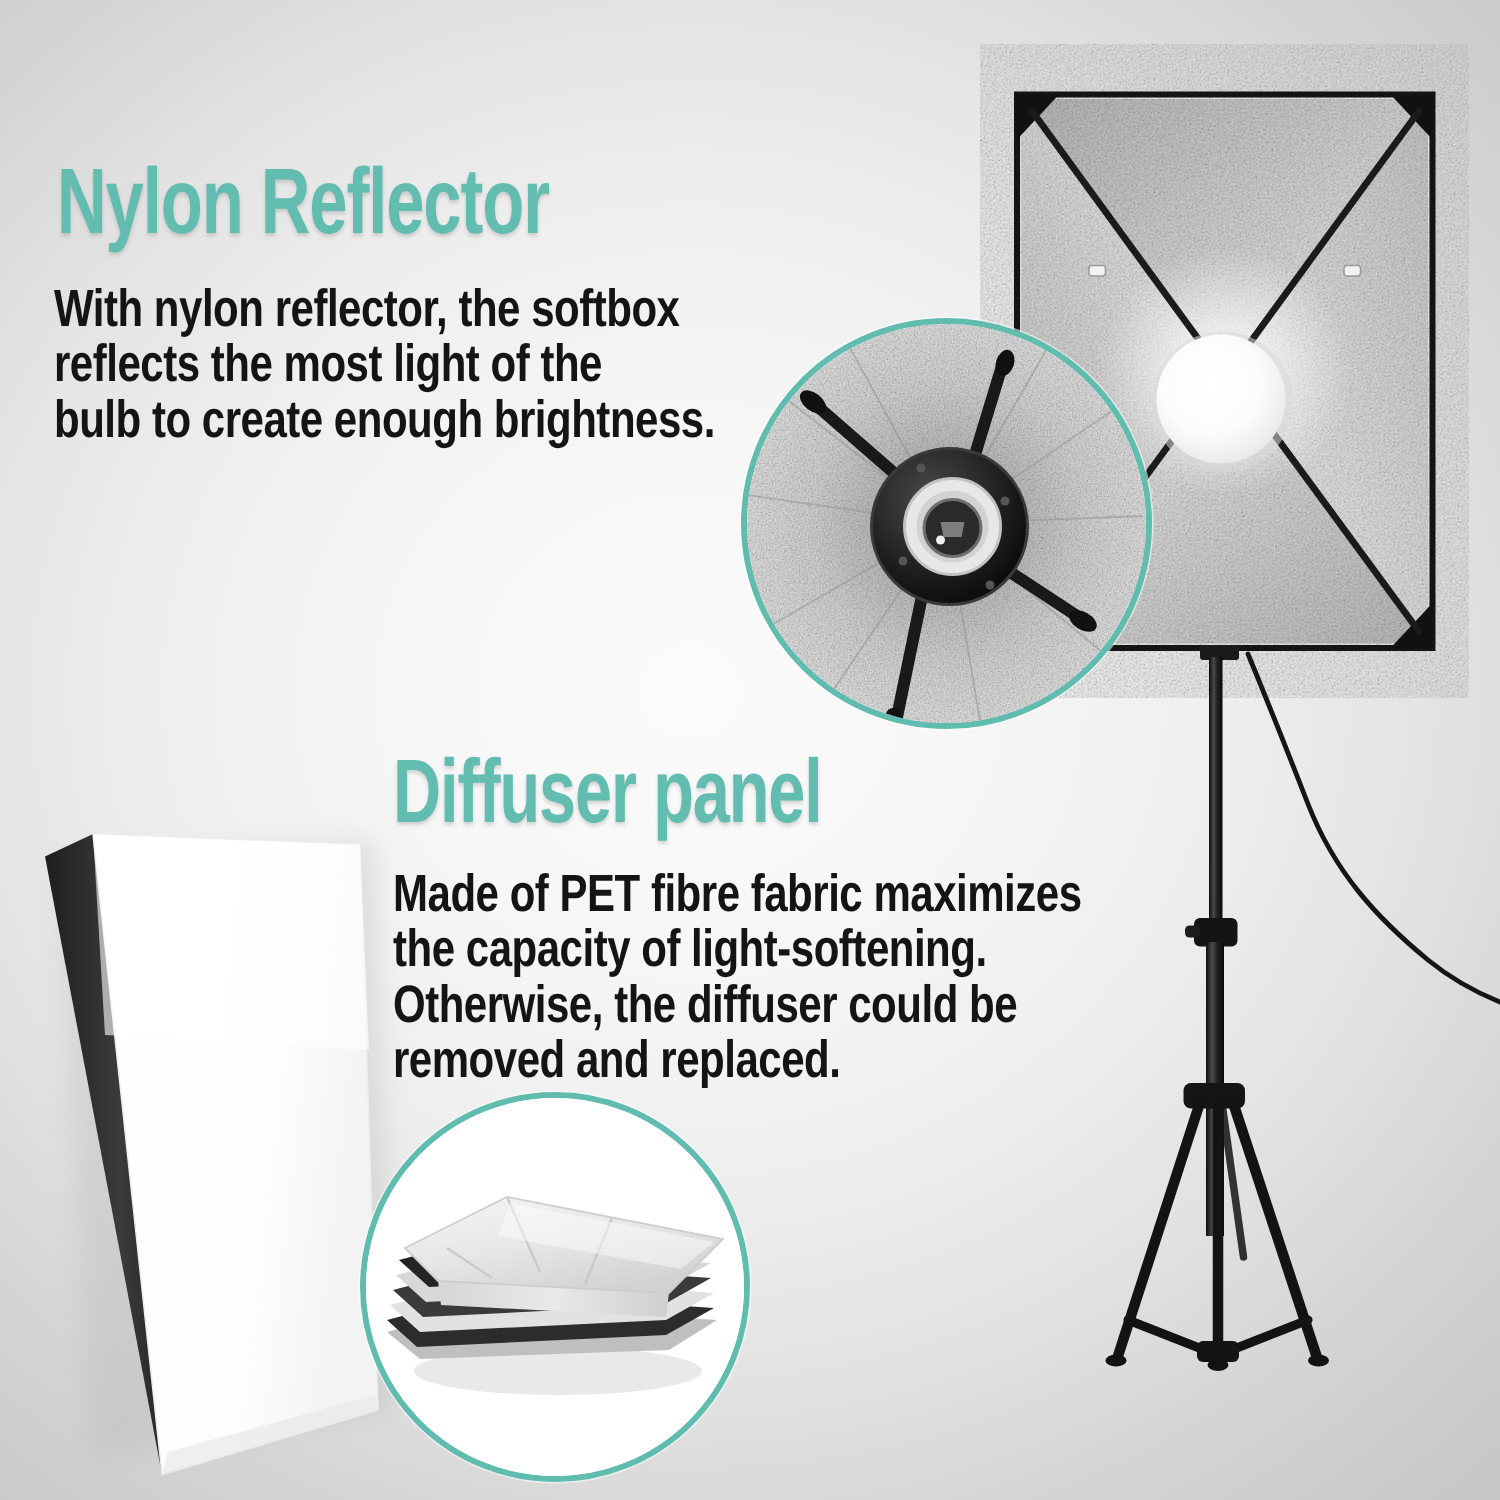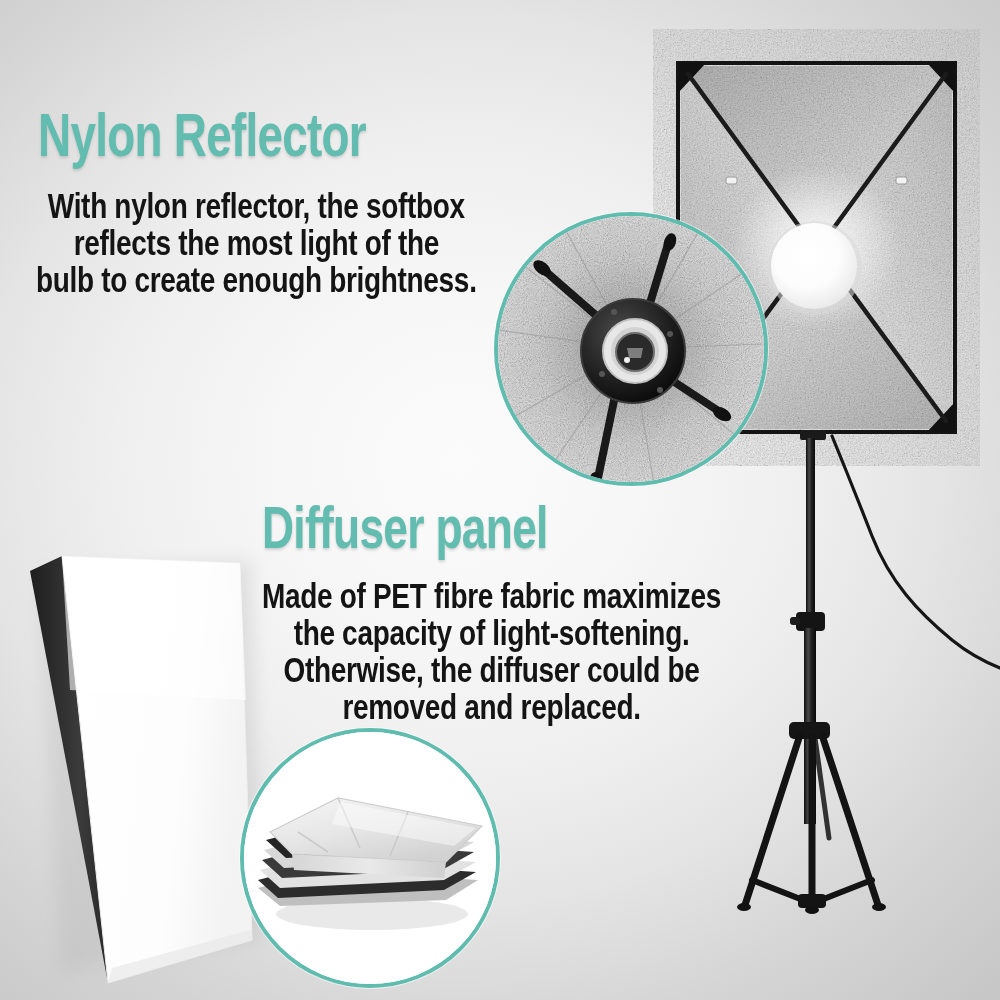--- a/index.html
+++ b/index.html
@@ -6,21 +6,20 @@
   body{
     width:1000px;height:1000px;overflow:hidden;
     font-family:"Liberation Sans","DejaVu Sans",sans-serif;
   }
   #stage{
     position:relative;width:1000px;height:1000px;overflow:hidden;
     background:
       radial-gradient(ellipse 78% 72% at 46% 46%,
         #fbfbfb 0%, #f7f7f7 22%, #efefef 44%,
         #e4e4e4 62%, #d5d5d5 80%, #c7c7c7 100%);
-    text-align: center;
   }
   .layer{position:absolute;top:0;left:0;width:1000px;height:1000px;}
 
   
   .headline{
     position:absolute;
     font-weight:700;
     color:#63bcb0;
     line-height:1;
     white-space:nowrap;

